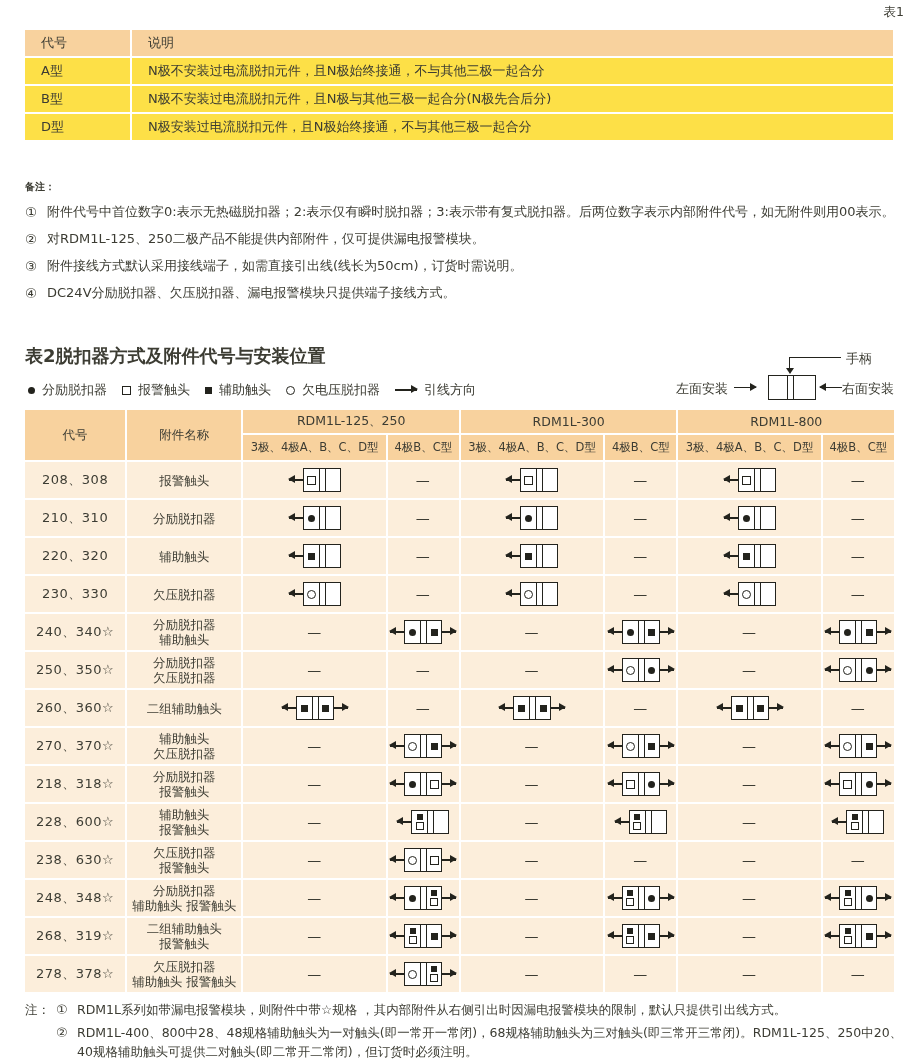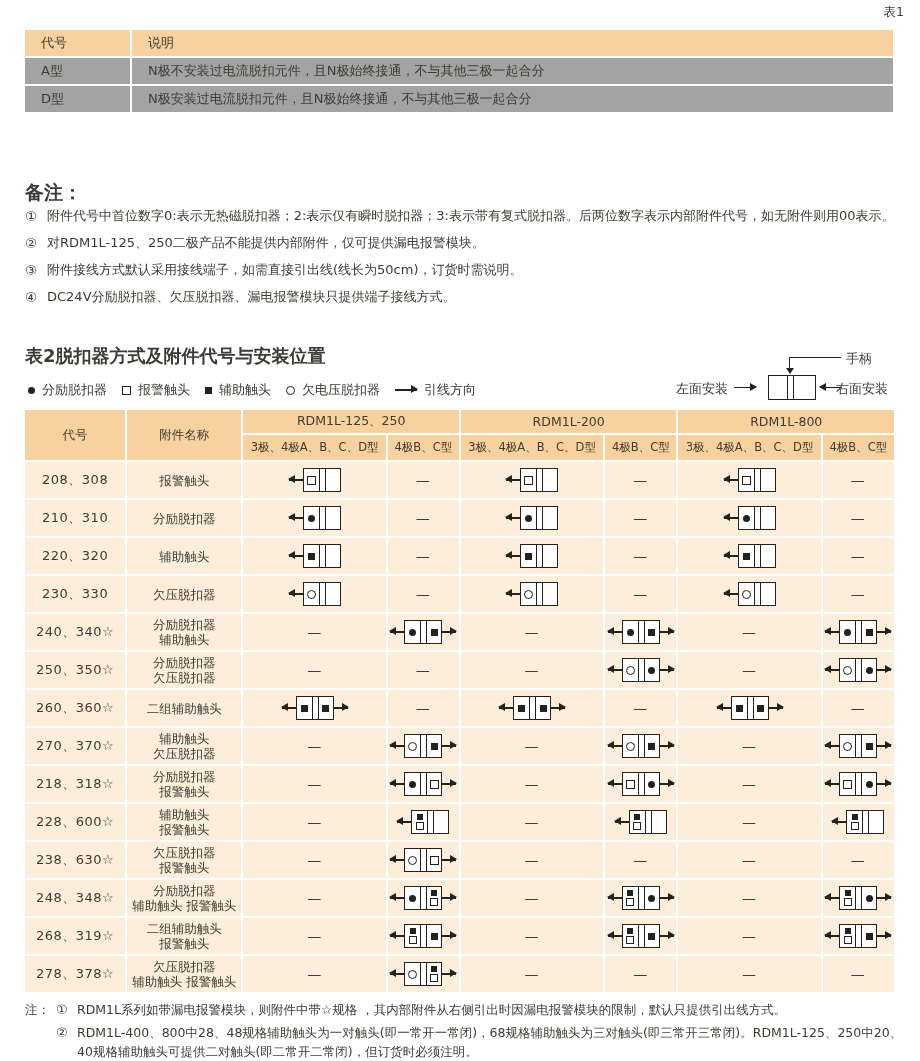--- a/index.html
+++ b/index.html
@@ -5,25 +5,25 @@
   *{margin:0;padding:0;box-sizing:border-box}
   html,body{width:920px;height:1061px;background:#fff;overflow:hidden}
   body{font-family:"DejaVu Sans","Liberation Sans",sans-serif;color:#3c3c33;font-size:13px;position:relative}
   .tag{position:absolute;right:16px;top:4px;font-size:12.5px;font-weight:normal}
 
   
   table{border-collapse:separate;border-spacing:2px}
   .t1{position:absolute;left:23px;top:28px;width:872px;table-layout:fixed}
   .t1 th,.t1 td{text-align:left;padding:0 0 0 16px;height:26px;font-weight:normal}
   .t1 th{background:#f8d29e}
-  .t1 td{background:#a3a3a3}
+  .t1 td{background:#fde047}
 
   
   .remarks{position:absolute;left:25px;top:180px;width:878px}
-  .remarks-title{font-weight:bold;font-size:19px;}
+  .remarks-title{font-weight:bold;font-size:10px;margin-bottom:8px}
   .note-row{display:flex;margin-bottom:7px;line-height:20px}
   .note-num{flex:none;width:22px;font-size:13.5px}
   .note-text{flex:1}
 
   
   .t2-title{position:absolute;left:25px;top:344px;font-size:18px;font-weight:bold}
   .legend{position:absolute;left:28px;top:381px;display:flex;align-items:center;gap:15px}
   .lg-item{display:inline-flex;align-items:center;gap:7px}
 
   
@@ -57,21 +57,21 @@
   .mount{position:absolute;left:676px;top:349px;width:232px;height:54px;font-size:13px}
   .m-box{position:absolute;left:92px;top:26px;width:48px;height:25px;border:1.6px solid #23231d;display:flex;background:#fff}
   .m-box .mc1{width:19px;border-right:1.6px solid #23231d}
   .m-box .mcm{width:6px;border-right:1.6px solid #23231d}
   .m-elbow{position:absolute;left:113px;top:8px;width:52px;height:11px;border-left:1.6px solid #23231d;border-top:1.6px solid #23231d}
   .m-elbow-head{position:absolute;left:109.5px;top:19px;width:0;height:0;border:4.5px solid transparent;border-top:6.5px solid #23231d}
   .m-handle{position:absolute;left:170px;top:1px}
   .m-left{position:absolute;left:0;top:31px}
   .m-arr-in-l{position:absolute;left:58px;top:33px}
   .m-arr-in-r{position:absolute;left:144px;top:33px}
-  .m-right{position:absolute;left:160px;top:31px}
+  .m-right{position:absolute;left:166px;top:31px}
 
   
   .t2{position:absolute;left:23px;top:408px;width:873px;table-layout:fixed}
   .t2 th{background:#f8d29e;font-weight:normal;text-align:center;vertical-align:middle}
   .t2 thead tr:first-child th{height:23px;font-size:12.5px}
   .t2 thead tr:last-child th{height:25px;font-size:11.5px}
   .t2 th[rowspan]{font-size:13px}
   .t2 tbody td{background:#fceedb;height:36px;text-align:center;vertical-align:middle}
   .t2 td.code{font-size:13px;letter-spacing:0.5px}
   .t2 td.name{font-size:12.5px;line-height:15px}
@@ -95,20 +95,24 @@
   <thead>
     <tr>
       <th>代号</th>
       <th>说明</th>
     </tr>
   </thead>
   <tbody id="t1-body">
       <tr>
         <td>A型</td>
         <td>N极不安装过电流脱扣元件，且N极始终接通，不与其他三极一起合分</td>
+      </tr>
+      <tr>
+        <td>B型</td>
+        <td>N极不安装过电流脱扣元件，且N极与其他三极一起合分(N极先合后分)</td>
       </tr>
       <tr>
         <td>D型</td>
         <td>N极安装过电流脱扣元件，且N极始终接通，不与其他三极一起合分</td>
       </tr>
     </tbody>
 </table>
 
 <div class="remarks">
   <div class="remarks-title">备注：</div>
@@ -181,21 +185,21 @@
     <col style="width:142px">
       <col style="width:71px">
     <col style="width:142px">
       <col style="width:71px">
   </colgroup>
   <thead>
     <tr>
       <th rowspan="2">代号</th>
       <th rowspan="2">附件名称</th>
       <th colspan="2">RDM1L-125、250</th>
-      <th colspan="2">RDM1L-200</th>
+      <th colspan="2">RDM1L-300</th>
       <th colspan="2">RDM1L-800</th>
     </tr>
     <tr>
       <th>3极、4极A、B、C、D型</th>
       <th>4极B、C型</th>
       <th>3极、4极A、B、C、D型</th>
       <th>4极B、C型</th>
       <th>3极、4极A、B、C、D型</th>
       <th>4极B、C型</th>
     </tr>

